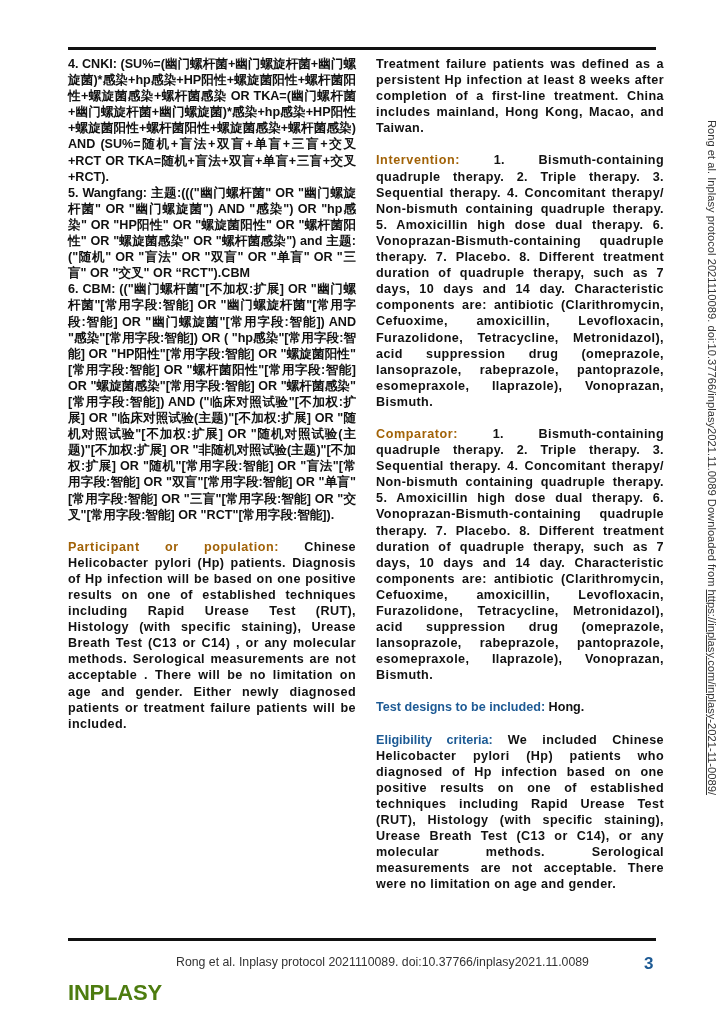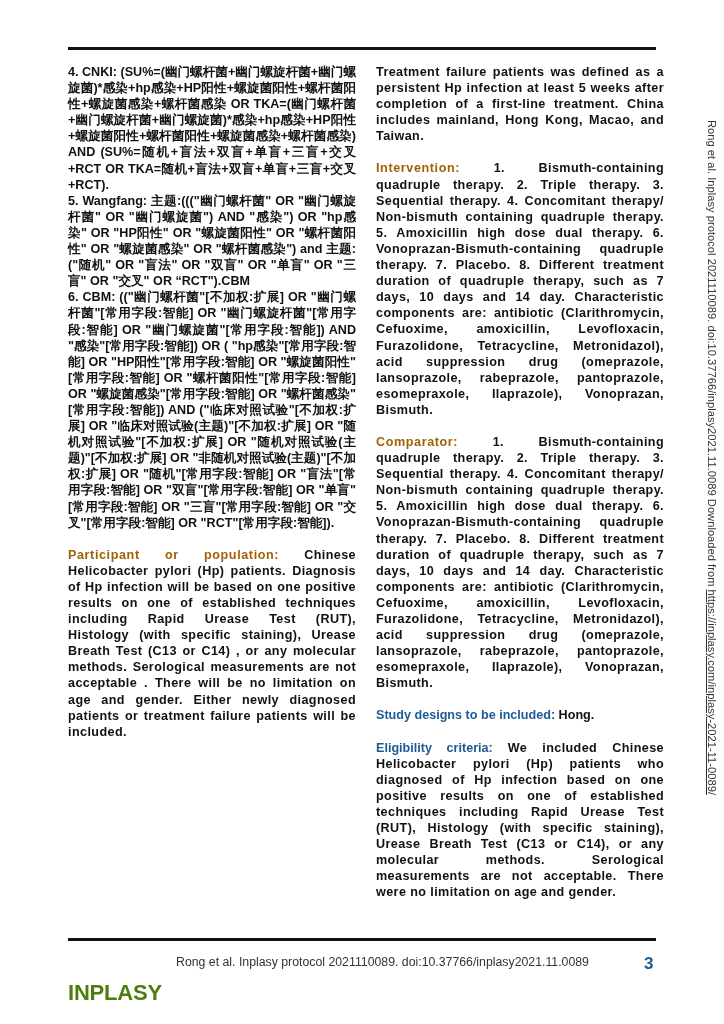--- a/index.html
+++ b/index.html
@@ -1,19 +1,19 @@
 <!DOCTYPE html>
 <html><head>
 <meta charset="utf-8">
 <style>
   html, body { margin: 0; padding: 0; background: #ffffff; }
   body { width: 724px; height: 1024px; position: relative; overflow: hidden; font-family: "Liberation Sans", "DejaVu Sans", sans-serif; color: #111; }
   .rule-top { position: absolute; left: 68px; top: 47px; width: 588px; height: 3px; background: #111; }
   .rule-bottom { position: absolute; left: 68px; top: 938px; width: 588px; height: 3px; background: #111; }
-  .col { position: absolute; top: 64px; width: 288px; font-size: 12.6px; line-height: 16.1px; font-weight: bold; text-align: justify; }
+  .col { position: absolute; top: 56px; width: 288px; font-size: 12.6px; line-height: 16.1px; font-weight: bold; text-align: justify; }
   .col-left { left: 68px; }
   .col-right { left: 376px; }
   .col p { margin: 0 0 16px 0; }
   .col p.tight { margin-bottom: 0; }
   .label { color: #a16207; letter-spacing: 0.6px; }
   .label-plain { color: #1d5a94; }
   .wide { letter-spacing: 0.4px; }
   .footer-brand { position: absolute; left: 68px; top: 980px; font-size: 22px; font-weight: bold; color: #4d7c0f; letter-spacing: -0.2px; }
   .footer-cite { position: absolute; left: 176px; top: 955px; font-size: 12.3px; color: #333; }
   .footer-page { position: absolute; left: 644px; top: 954px; font-size: 17px; font-weight: bold; color: #1d5a94; }
@@ -29,29 +29,29 @@
 <div class="col col-left">
   <p class="tight">4. CNKI: (SU%=(幽门螺杆菌+幽门螺旋杆菌+幽门螺旋菌)*感染+hp感染+HP阳性+螺旋菌阳性+螺杆菌阳性+螺旋菌感染+螺杆菌感染 OR TKA=(幽门螺杆菌+幽门螺旋杆菌+幽门螺旋菌)*感染+hp感染+HP阳性+螺旋菌阳性+螺杆菌阳性+螺旋菌感染+螺杆菌感染) AND (SU%=随机+盲法+双盲+单盲+三盲+交叉+RCT OR TKA=随机+盲法+双盲+单盲+三盲+交叉+RCT).</p>
   <p class="tight">5. Wangfang: 主题:((("幽门螺杆菌" OR "幽门螺旋杆菌" OR "幽门螺旋菌") AND "感染") OR "hp感染" OR "HP阳性" OR "螺旋菌阳性" OR "螺杆菌阳性" OR "螺旋菌感染" OR "螺杆菌感染") and 主题:("随机" OR "盲法" OR "双盲" OR "单盲" OR "三盲" OR "交叉" OR “RCT").CBM</p>
   <p>6. CBM: (("幽门螺杆菌"[不加权:扩展] OR "幽门螺杆菌"[常用字段:智能] OR "幽门螺旋杆菌"[常用字段:智能] OR "幽门螺旋菌"[常用字段:智能]) AND "感染"[常用字段:智能]) OR ( "hp感染"[常用字段:智能] OR "HP阳性"[常用字段:智能] OR "螺旋菌阳性"[常用字段:智能] OR "螺杆菌阳性"[常用字段:智能] OR "螺旋菌感染"[常用字段:智能] OR "螺杆菌感染"[常用字段:智能]) AND ("临床对照试验"[不加权:扩展] OR "临床对照试验(主题)"[不加权:扩展] OR "随机对照试验"[不加权:扩展] OR "随机对照试验(主题)"[不加权:扩展] OR "非随机对照试验(主题)"[不加权:扩展] OR "随机"[常用字段:智能] OR "盲法"[常用字段:智能] OR "双盲"[常用字段:智能] OR "单盲"[常用字段:智能] OR "三盲"[常用字段:智能] OR "交叉"[常用字段:智能] OR "RCT"[常用字段:智能]).</p>
   <p>
     <span class="label">Participant or population:</span><span class="wide"> Chinese Helicobacter pylori (Hp) patients. Diagnosis of Hp infection will be based on one positive results on one of established techniques including Rapid Urease Test (RUT), Histology (with specific staining), Urease Breath Test (C13 or C14) , or any molecular methods. Serological measurements are not acceptable . There will be no limitation on age and gender. Either newly diagnosed patients or treatment failure patients will be included.</span>
   </p>
 </div>
 
 <div class="col col-right">
-  <p class="wide">Treatment failure patients was defined as a persistent Hp infection at least 5 weeks after completion of a first-line treatment. China includes mainland, Hong Kong, Macao, and Taiwan.</p>
+  <p class="wide">Treatment failure patients was defined as a persistent Hp infection at least 8 weeks after completion of a first-line treatment. China includes mainland, Hong Kong, Macao, and Taiwan.</p>
   <p>
     <span class="label">Intervention:</span><span class="wide"> 1. Bismuth-containing quadruple therapy. 2. Triple therapy. 3. Sequential therapy. 4. Concomitant therapy/ Non-bismuth containing quadruple therapy. 5. Amoxicillin high dose dual therapy. 6. Vonoprazan-Bismuth-containing quadruple therapy. 7. Placebo. 8. Different treatment duration of quadruple therapy, such as 7 days, 10 days and 14 day. Characteristic components are: antibiotic (Clarithromycin, Cefuoxime, amoxicillin, Levofloxacin, Furazolidone, Tetracycline, Metronidazol), acid suppression drug (omeprazole, lansoprazole, rabeprazole, pantoprazole, esomepraxole, Ilaprazole), Vonoprazan, Bismuth.</span>
   </p>
   <p>
     <span class="label">Comparator:</span><span class="wide"> 1. Bismuth-containing quadruple therapy. 2. Triple therapy. 3. Sequential therapy. 4. Concomitant therapy/ Non-bismuth containing quadruple therapy. 5. Amoxicillin high dose dual therapy. 6. Vonoprazan-Bismuth-containing quadruple therapy. 7. Placebo. 8. Different treatment duration of quadruple therapy, such as 7 days, 10 days and 14 day. Characteristic components are: antibiotic (Clarithromycin, Cefuoxime, amoxicillin, Levofloxacin, Furazolidone, Tetracycline, Metronidazol), acid suppression drug (omeprazole, lansoprazole, rabeprazole, pantoprazole, esomepraxole, Ilaprazole), Vonoprazan, Bismuth.</span>
   </p>
   <p>
-    <span class="label-plain">Study designs to be included:</span><span> Hong.</span>
+    <span class="label-plain">Test designs to be included:</span><span> Hong.</span>
   </p>
   <p>
     <span class="label-plain">Eligibility criteria:</span><span class="wide"> We included Chinese Helicobacter pylori (Hp) patients who diagnosed of Hp infection based on one positive results on one of established techniques including Rapid Urease Test (RUT), Histology (with specific staining), Urease Breath Test (C13 or C14), or any molecular methods. Serological measurements are not acceptable. There were no limitation on age and gender.</span>
   </p>
 </div>
 
 <div class="side-note">
   <span class="inner"><span>Rong et al. Inplasy protocol 2021110089. doi:10.37766/inplasy2021.11.0089 Downloaded from </span><span class="side-link">https://inplasy.com/inplasy-2021-11-0089/</span></span>
 </div>
 

